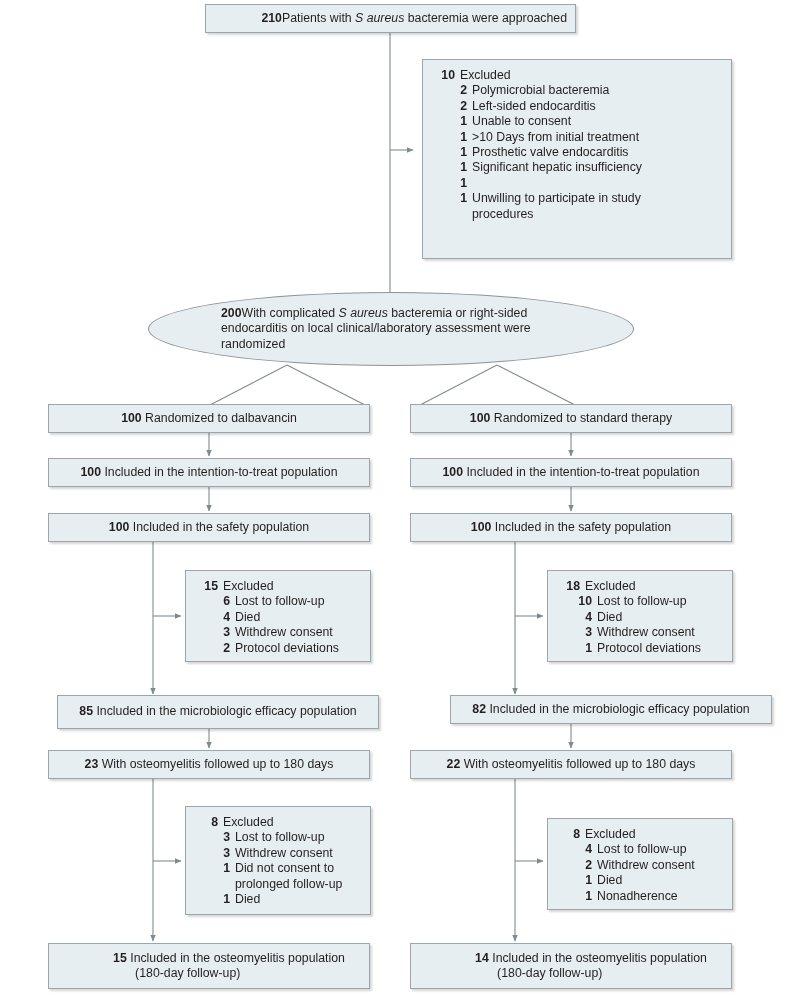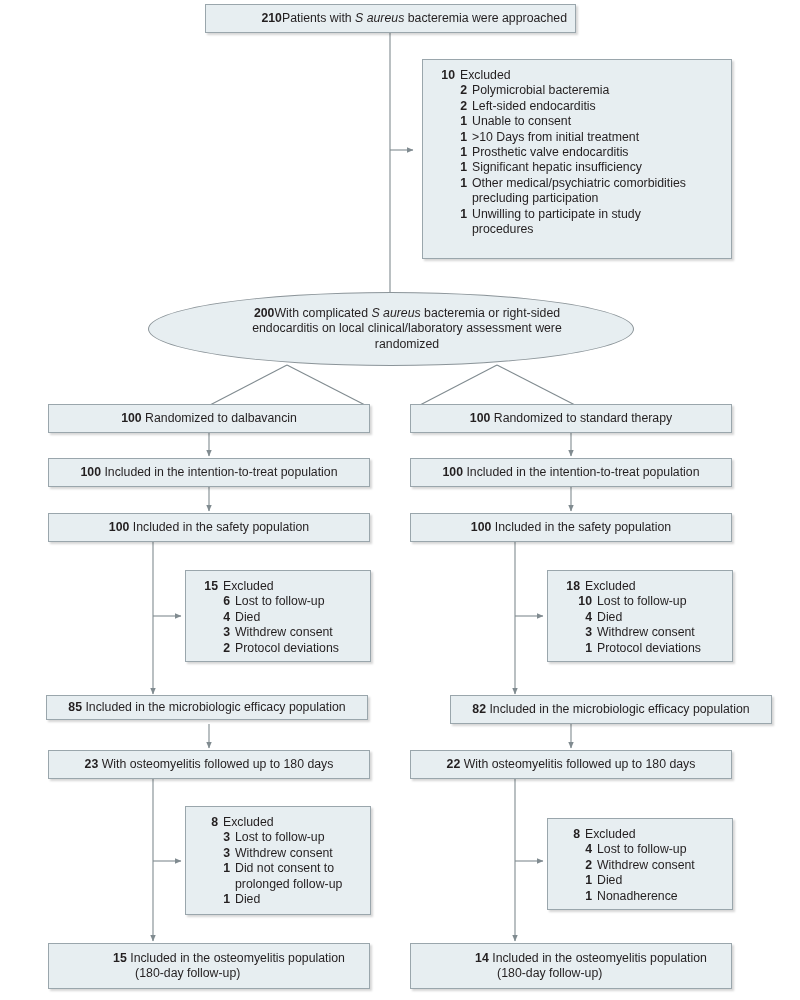--- a/index.html
+++ b/index.html
@@ -60,21 +60,20 @@
     position: absolute;
     z-index: 2;
     box-sizing: border-box;
     background: #e7eef1;
     border: 1px solid #8b9499;
     border-radius: 50%;
     display: flex;
     align-items: center;
     font-size: 12.3px;
     line-height: 15.6px;
-    text-align: center;
   }
   .ellipse .inner {
     padding-left: 72px;
     padding-right: 40px;
   }
 
   b.n { font-weight: bold; }
   i.sp { font-style: italic; }
 
   
@@ -169,21 +168,20 @@
     <div class="row sub">
       <span class="num">1</span>
       <span class="txt">Prosthetic valve endocarditis</span>
     </div>
     <div class="row sub">
       <span class="num">1</span>
       <span class="txt">Significant hepatic insufficiency</span>
     </div>
     <div class="row sub" style="white-space:normal;">
       <span class="num">1</span>
-      <span class="txt hang" style="max-width:252px;">Other medical/psychiatric comorbidities precluding participation</span>
     </div>
     <div class="row sub" style="white-space:normal;">
       <span class="num">1</span>
       <span class="txt hang" style="max-width:215px;">Unwilling to participate in study procedures</span>
     </div>
   </div>
 
   <div class="ellipse" style="left:148px; top:292px; width:486px; height:74px;">
     <div class="inner">
       <b class="n">200</b><span>With complicated </span><i class="sp">S aureus</i><span> bacteremia or right-sided endocarditis on local clinical/laboratory assessment were randomized</span>
@@ -227,21 +225,21 @@
     <div class="row sub">
       <span class="num">3</span>
       <span class="txt">Withdrew consent</span>
     </div>
     <div class="row sub">
       <span class="num">2</span>
       <span class="txt">Protocol deviations</span>
     </div>
   </div>
 
-  <div class="node center" style="left:46px; top:695px; width:322px; height:25px;">
+  <div class="node center" style="left:57px; top:695px; width:322px; height:34px;">
     <div class="inner">
       <b class="n">85</b>
       <span>Included in the microbiologic efficacy population</span>
     </div>
   </div>
 
   <div class="node center" style="left:48px; top:750px; width:322px; height:29px;">
     <div class="inner">
       <b class="n">23</b>
       <span>With osteomyelitis followed up to 180 days</span>

